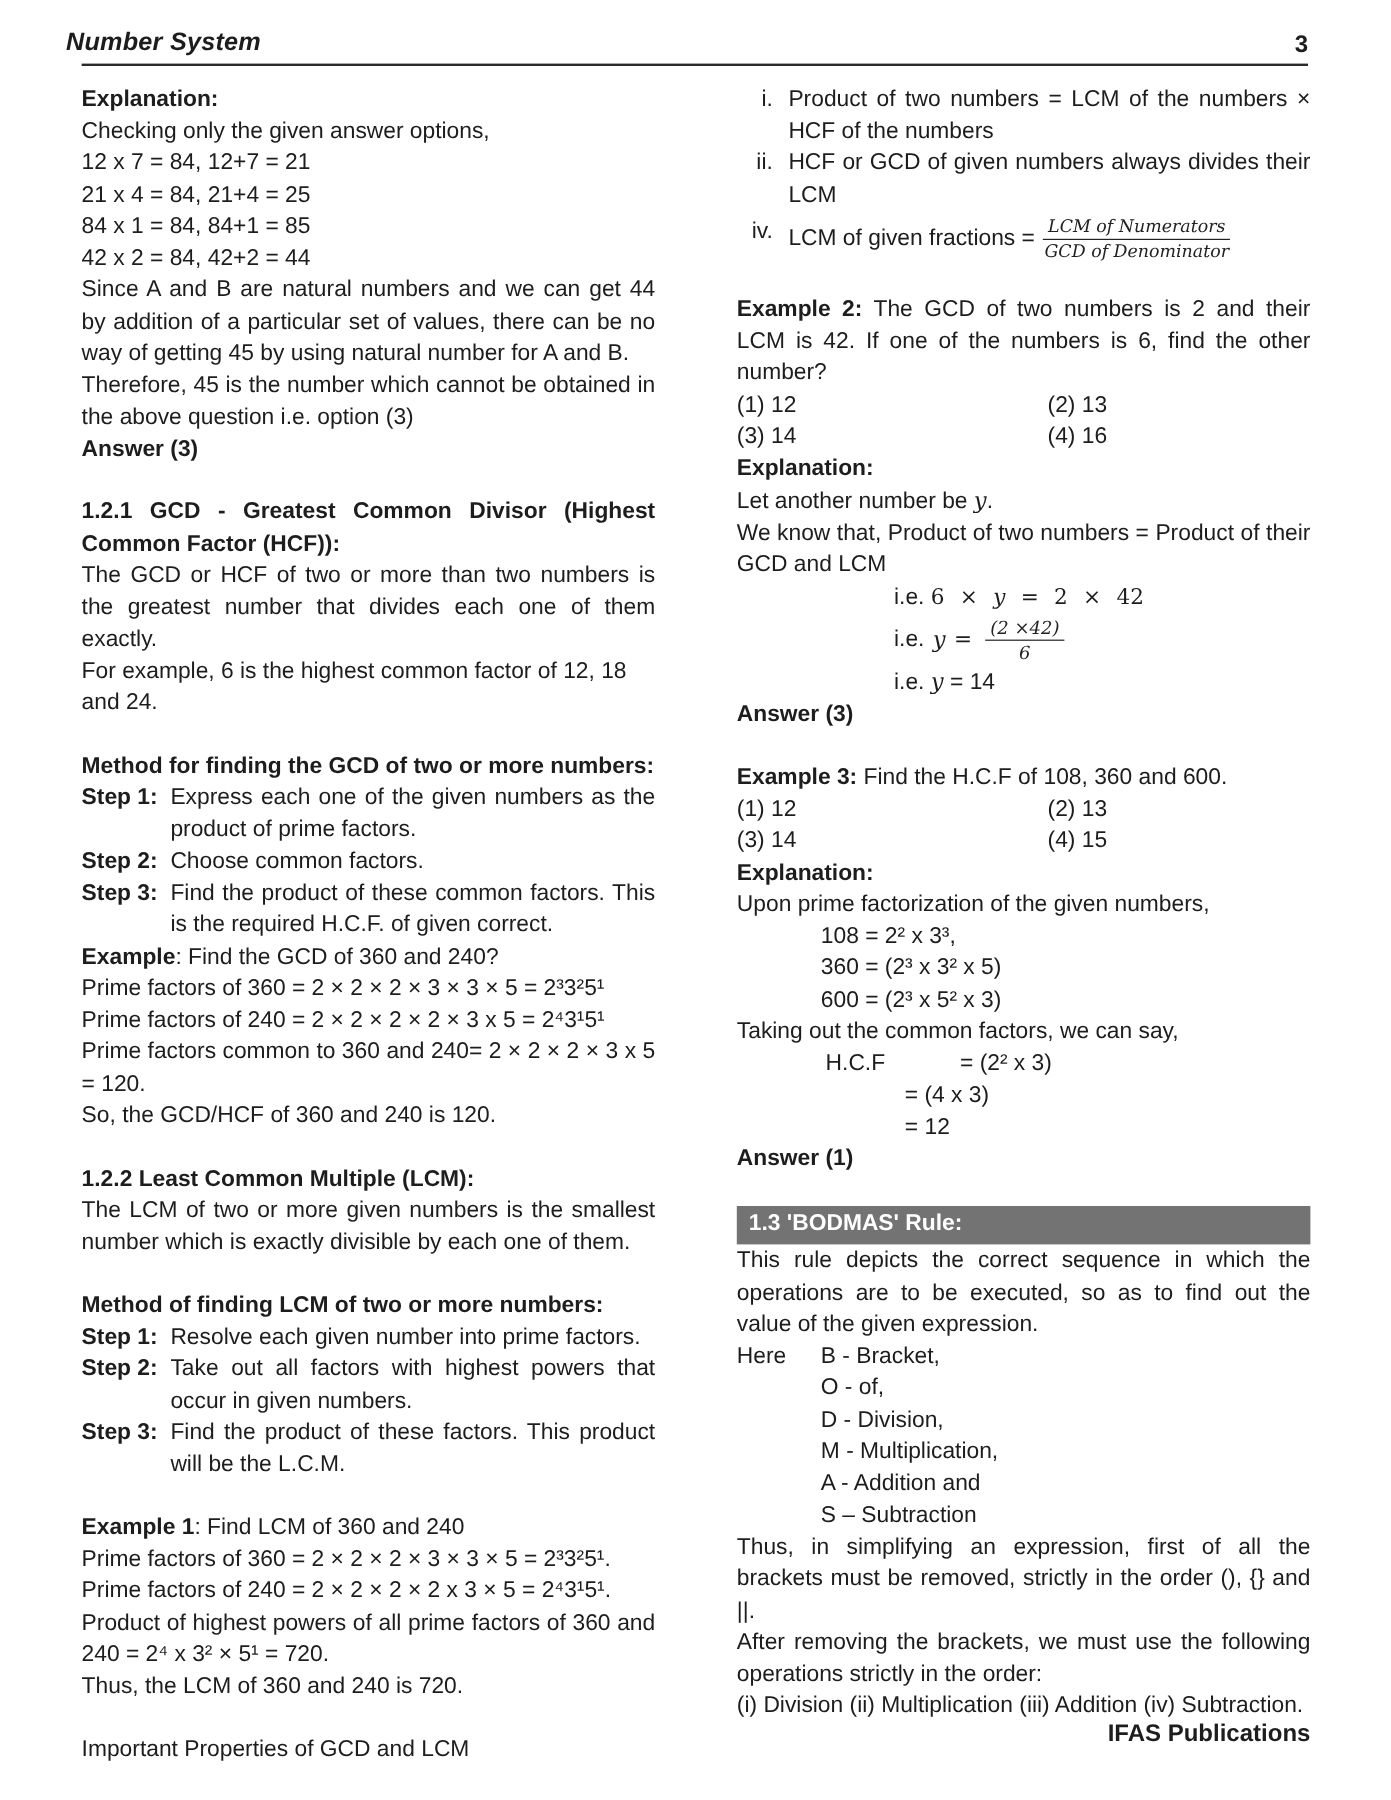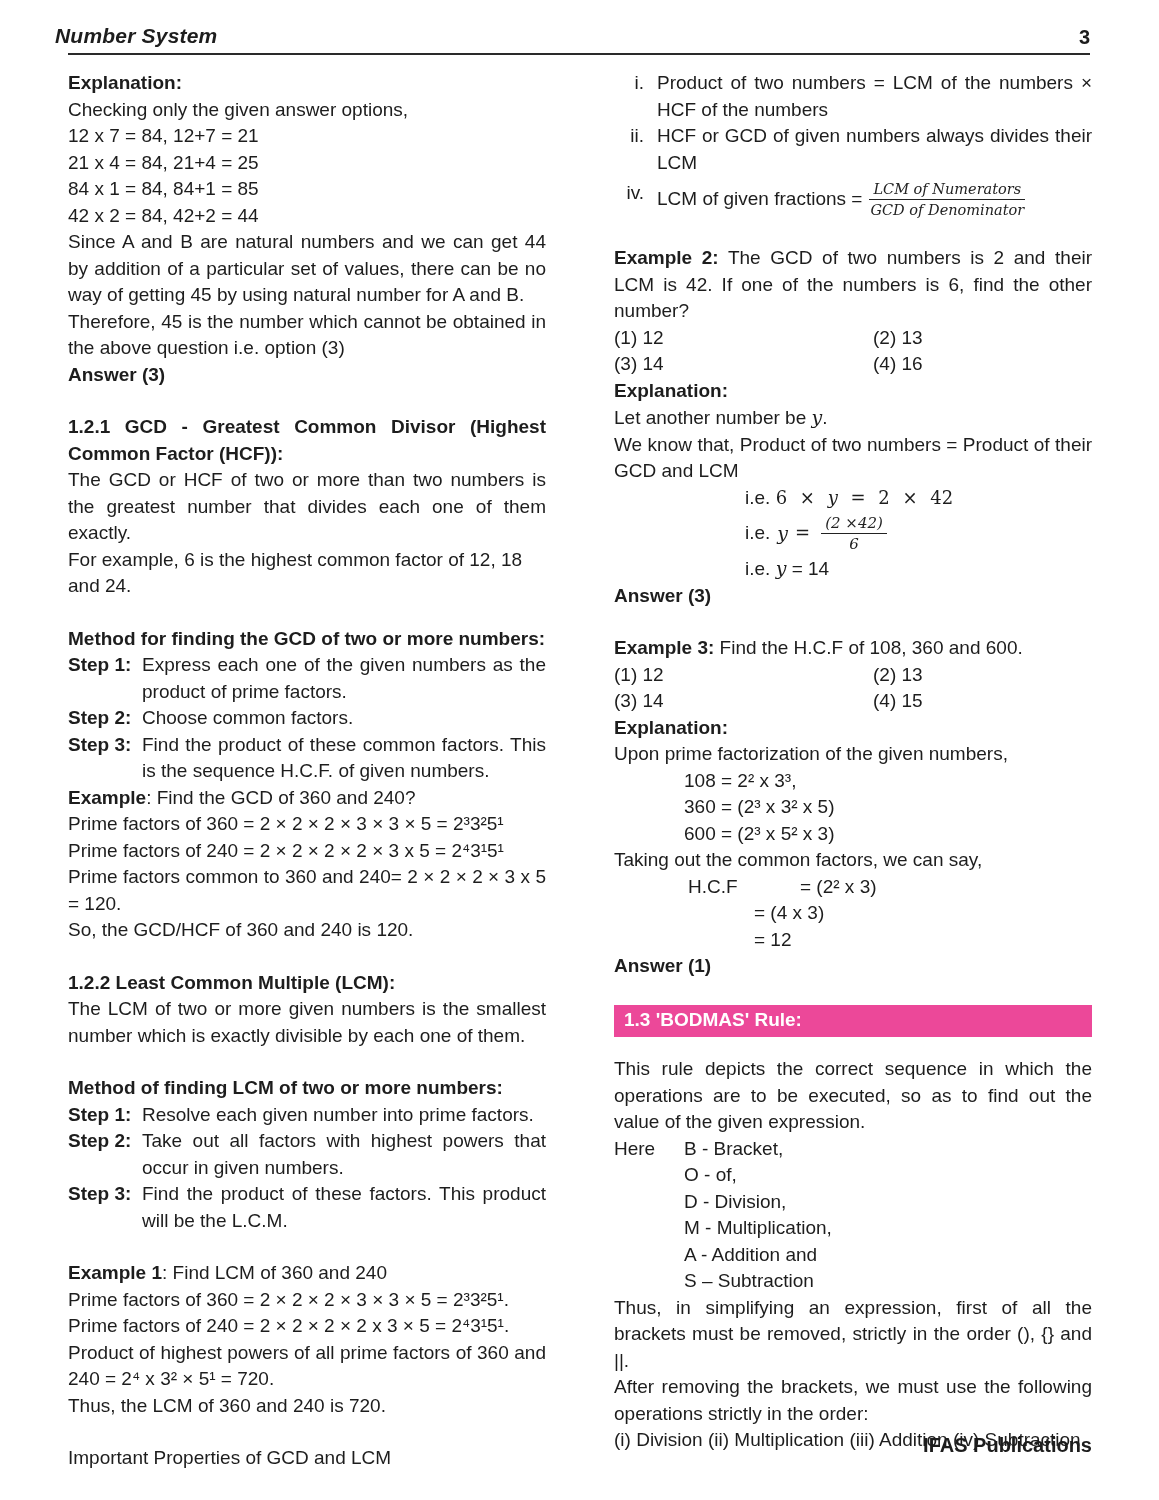--- a/index.html
+++ b/index.html
@@ -55,21 +55,21 @@
   .hcf-row{display:flex;margin-left:74px;gap:46px;}
   .hcf-l{flex:0 0 66px;}
   .ind139{margin-left:140px;}
   .ind70{margin-left:70px;}
 
   
   .here-row{display:flex;}
   .here-l{flex:0 0 70px;}
 
   
-  .banner{background:#ec4899;color:#ffffff;font-weight:bold;padding:2px 10px 4px;margin:25px 0 19px;box-sizing:border-box;width:100%;}
+  .banner{background:#737373;color:#ffffff;font-weight:bold;padding:2px 10px 4px;margin:25px 0 1px;box-sizing:border-box;width:100%;}
 
   
   .footer{position:absolute;left:614px;top:1434px;width:478px;text-align:right;font-size:20px;font-weight:bold;}
 </style>
 </head>
 <body>
 
 <div class="page">
 
   <div class="hdr-title">Number System</div>
@@ -95,21 +95,21 @@
     <div class="step">
       <span class="step-l">Step 1:</span>
       <span class="step-b">Express each one of the given numbers as the product of prime factors.</span>
     </div>
     <div class="step">
       <span class="step-l">Step 2:</span>
       <span class="step-b">Choose common factors.</span>
     </div>
     <div class="step">
       <span class="step-l">Step 3:</span>
-      <span class="step-b">Find the product of these common factors. This is the sequence H.C.F. of given numbers.</span>
+      <span class="step-b">Find the product of these common factors. This is the required H.C.F. of given correct.</span>
     </div>
     <p class="j"><span class="b">Example</span><span>: Find the GCD of 360 and 240?</span></p>
     <p>Prime factors of 360 = 2 × 2 × 2 × 3 × 3 × 5 = 2³3²5¹</p>
     <p>Prime factors of 240 = 2 × 2 × 2 × 2 × 3 x 5 = 2⁴3¹5¹</p>
     <p class="j">Prime factors common to 360 and 240= 2 × 2 × 2 × 3 x 5 = 120.</p>
     <p>So, the GCD/HCF of 360 and 240 is 120.</p>
 
     <p class="b mt">1.2.2 Least Common Multiple (LCM):</p>
     <p class="j">The LCM of two or more given numbers is the smallest number which is exactly divisible by each one of them.</p>
 

